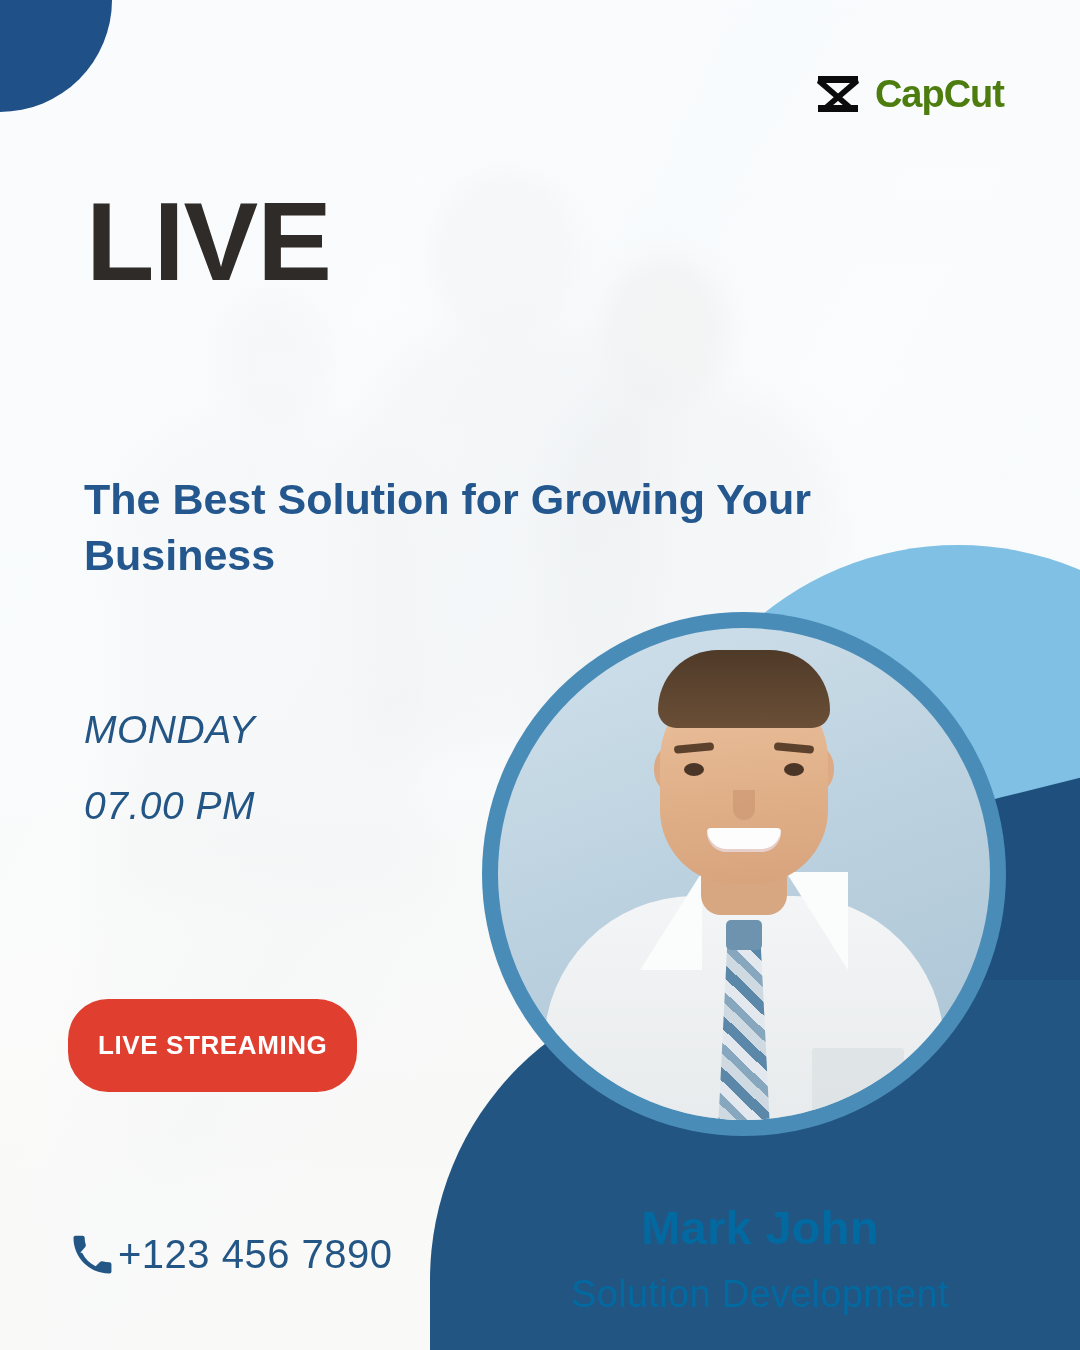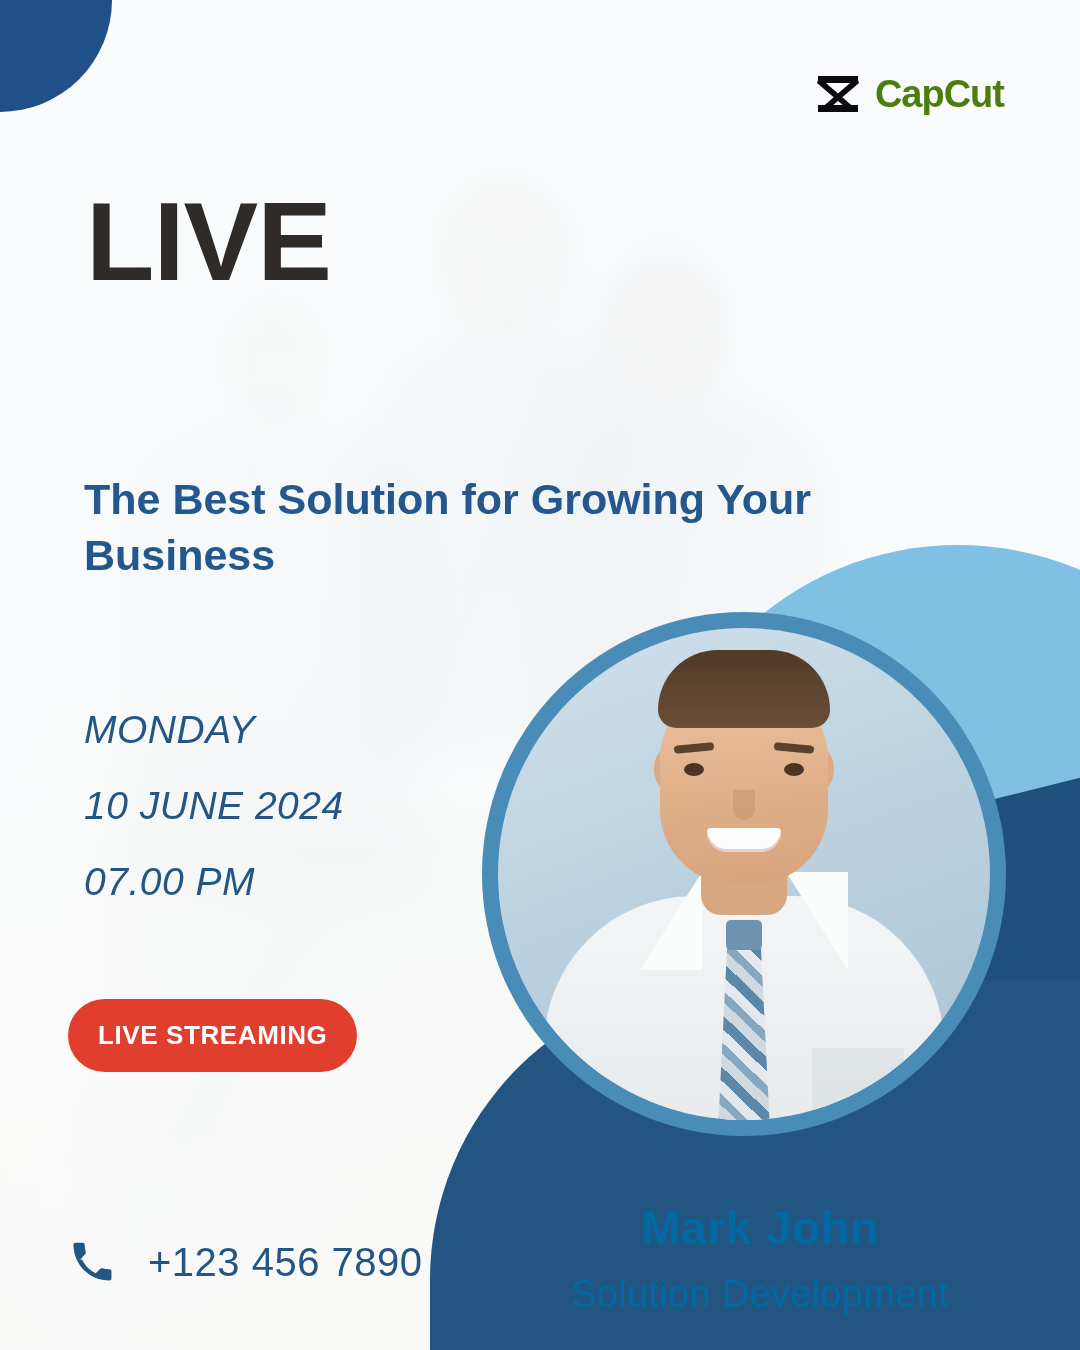--- a/index.html
+++ b/index.html
@@ -248,35 +248,35 @@
     line-height: 1;
     letter-spacing: .5px;
     margin-bottom: 37px;
     font-style: italic;
   }
 
   
   .live-badge {
     position: absolute;
     left: 68px; top: 999px;
-    padding: 21px 30px;
+    padding: 31px 30px;
     background: #e03e2f;
     color: #ffffff;
     font-size: 26px;
     font-weight: bold;
     letter-spacing: .6px;
     border-radius: 40px;
     display: inline-block;
   }
 
   
   .phone-row {
     position: absolute;
     left: 70px; top: 1232px;
-    display: flex; align-items: flex-start; gap: 34px; margin-top: 8px;
+    display: flex; align-items: center; gap: 4px;
   }
   .phone-icon { width: 44px; height: 44px; display: block; }
   .phone-number {
     font-size: 40px;
     color: #245685;
     letter-spacing: .5px;
   }
 
   
   .speaker {
@@ -353,21 +353,20 @@
   </div>
 
   <div class="headline">
     <span>LIVE</span>
   </div>
 
   <div class="subtitle">The Best Solution for Growing Your Business</div>
 
   <div class="datetime">
     <div>MONDAY</div>
-    <div>10 JUNE 2024</div>
     <div>07.00 PM</div>
   </div>
 
   <div class="live-badge">LIVE STREAMING</div>
 
   <div class="phone-row">
     <svg class="phone-icon" viewBox="0 0 24 24">
       <path fill="#245685" d="M6.6 10.8c1.6 3.2 4.2 5.8 7.4 7.4l2.5-2.5c.3-.3.8-.4 1.2-.3 1.2.4 2.5.6 3.8.6.6 0 1.1.5 1.1 1.1V21c0 .6-.5 1.1-1.1 1.1C10.6 22.1 1.9 13.4 1.9 2.6 1.9 2 2.4 1.5 3 1.5h3.9c.6 0 1.1.5 1.1 1.1 0 1.3.2 2.6.6 3.8.1.4 0 .9-.3 1.2l-2.7 3.2z"></path>
     </svg>
     <span class="phone-number">+123 456 7890</span>

